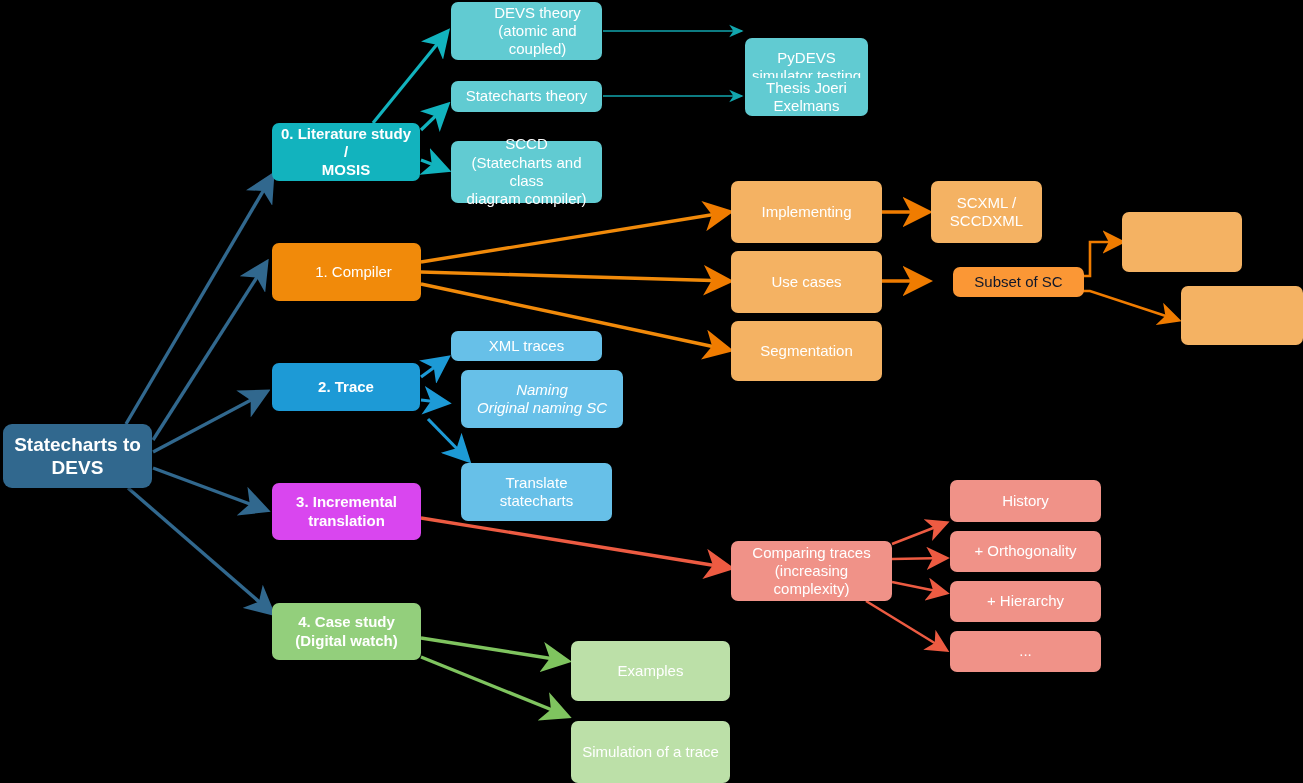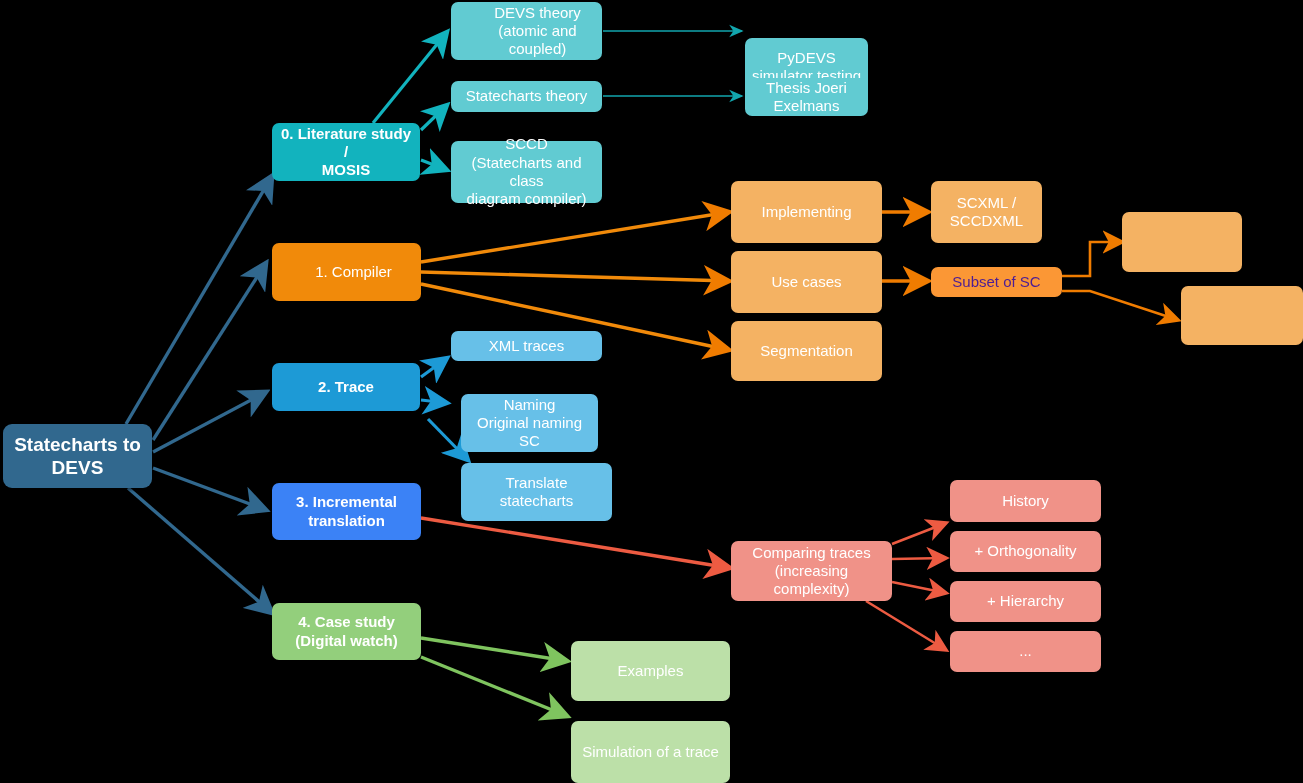--- a/index.html
+++ b/index.html
@@ -22,25 +22,25 @@
     border-radius:7px;
     line-height:1.22;
     white-space:pre-line;
     padding:2px 6px;
   }
   .n-root{background:#31688E;font-weight:bold;font-size:19px;border-radius:9px;
           box-shadow:0 2px 3px rgba(0,0,0,.45);}
   .n-main-teal{background:#12B3BE;font-weight:bold;font-size:15px;}
   .n-main-orange{background:#F18A0A;font-weight:normal;font-size:15px;padding-left:20px;}
   .n-main-blue{background:#1D9AD6;font-weight:bold;font-size:15px;}
-  .n-main-red{background:#3b82f6;font-weight:bold;font-size:15px;}
+  .n-main-red{background:#d946ef;font-weight:bold;font-size:15px;}
   .n-main-green{background:#93CF7C;font-weight:bold;font-size:15px;}
   .n-sub-teal{background:#61CBD2;font-weight:normal;font-size:15px;}
   .n-sub-orange{background:#F4B263;font-weight:normal;font-size:15px;}
-  .n-sub-orange-dark{background:#FB9735;font-weight:normal;font-size:15px;color:#4c1d95;}
+  .n-sub-orange-dark{background:#FB9735;font-weight:normal;font-size:15px;color:#0f172a;margin-left:22px;}
   .n-sub-blue{background:#67C0E8;font-weight:normal;font-size:15px;}
   .n-sub-red{background:#F09288;font-weight:normal;font-size:15px;}
   .n-sub-green{background:#BCE0A8;font-weight:normal;font-size:15px;}
   .n-empty{font-size:0;}
 </style>
 </head>
 <body>
 
 <div id="canvas">
 
@@ -161,21 +161,21 @@
   <div class="node n-sub-orange-dark" style="left:931px;top:267px;width:131px;height:30px;">Subset of SC</div>
 
   <div class="node n-sub-orange n-empty" style="left:1122px;top:212px;width:120px;height:60px;"></div>
 
   <div class="node n-sub-orange n-empty" style="left:1181px;top:286px;width:122px;height:59px;"></div>
 
   <div class="node n-main-blue" style="left:272px;top:363px;width:148px;height:48px;">2. Trace</div>
 
   <div class="node n-sub-blue" style="left:451px;top:331px;width:151px;height:30px;">XML traces</div>
 
-  <div class="node n-sub-blue" style="left:461px;top:394px;width:137px;height:58px;">Naming
+  <div class="node n-sub-blue" style="left:461px;top:370px;width:162px;height:58px;font-style:italic;">Naming
 Original naming SC</div>
 
   <div class="node n-sub-blue" style="left:461px;top:463px;width:151px;height:58px;">Translate statecharts</div>
 
   <div class="node n-main-red" style="left:272px;top:483px;width:149px;height:57px;">3. Incremental
 translation</div>
 
   <div class="node n-sub-red" style="left:731px;top:541px;width:161px;height:60px;">Comparing traces
 (increasing complexity)</div>
 

